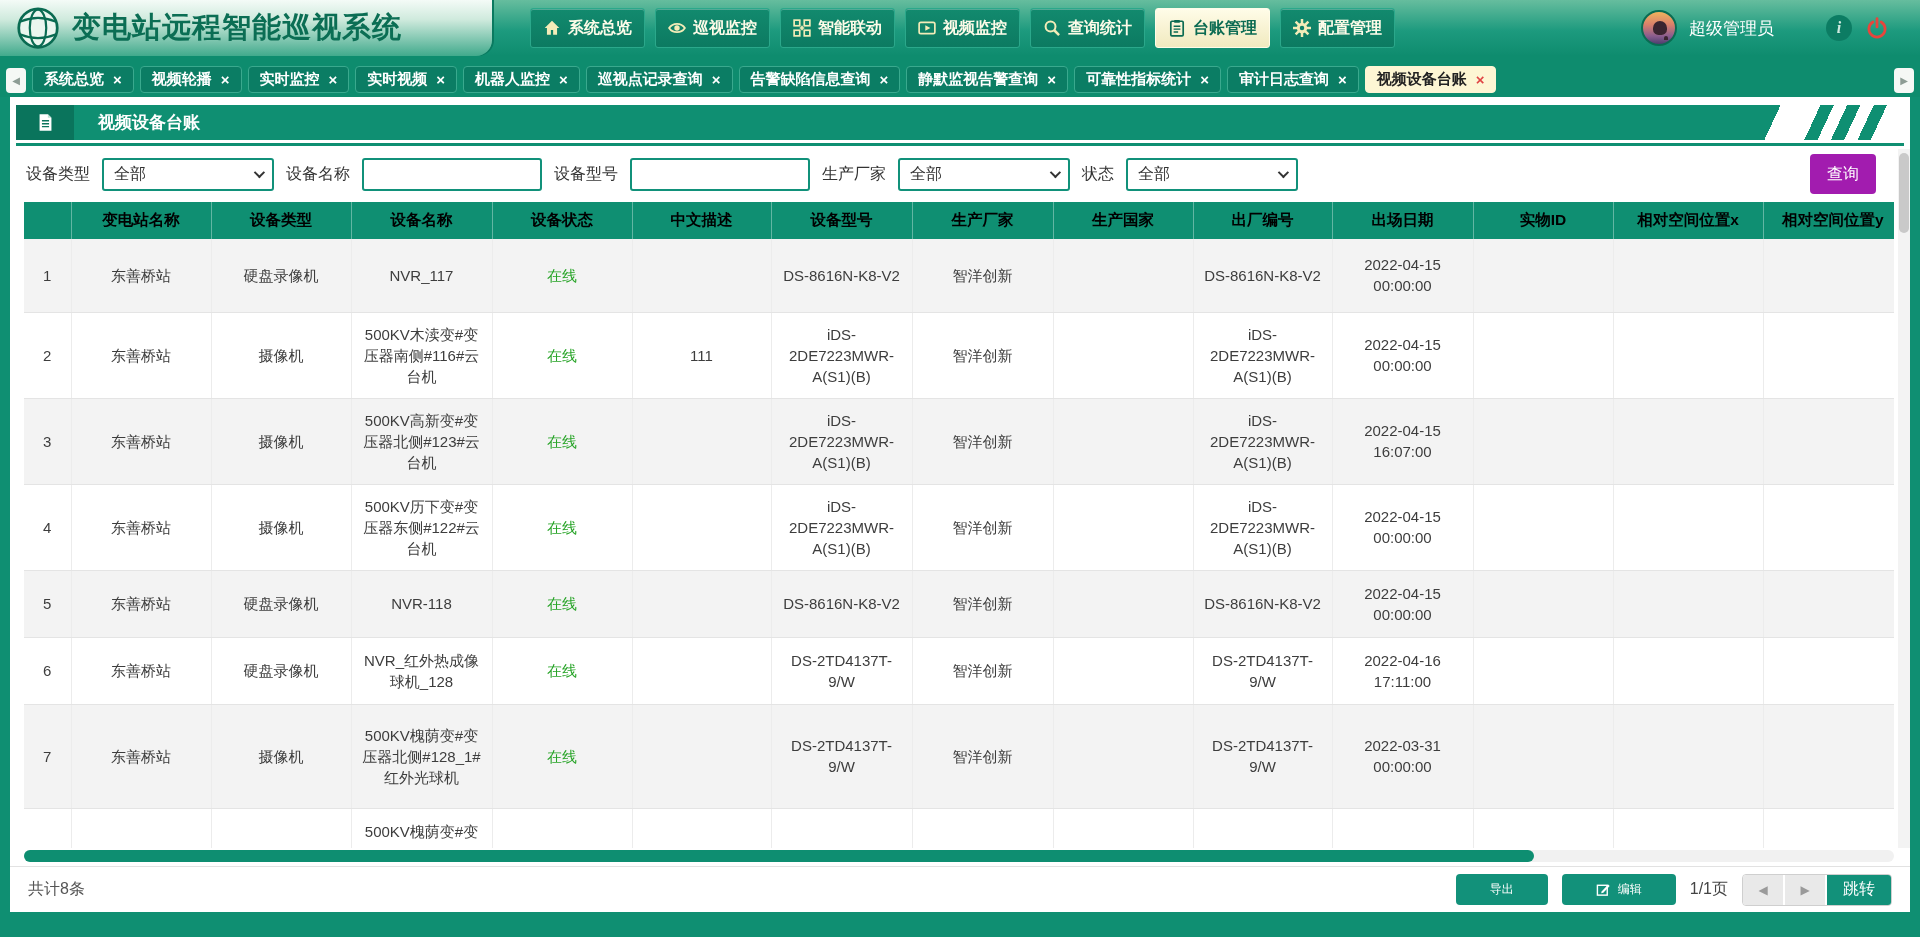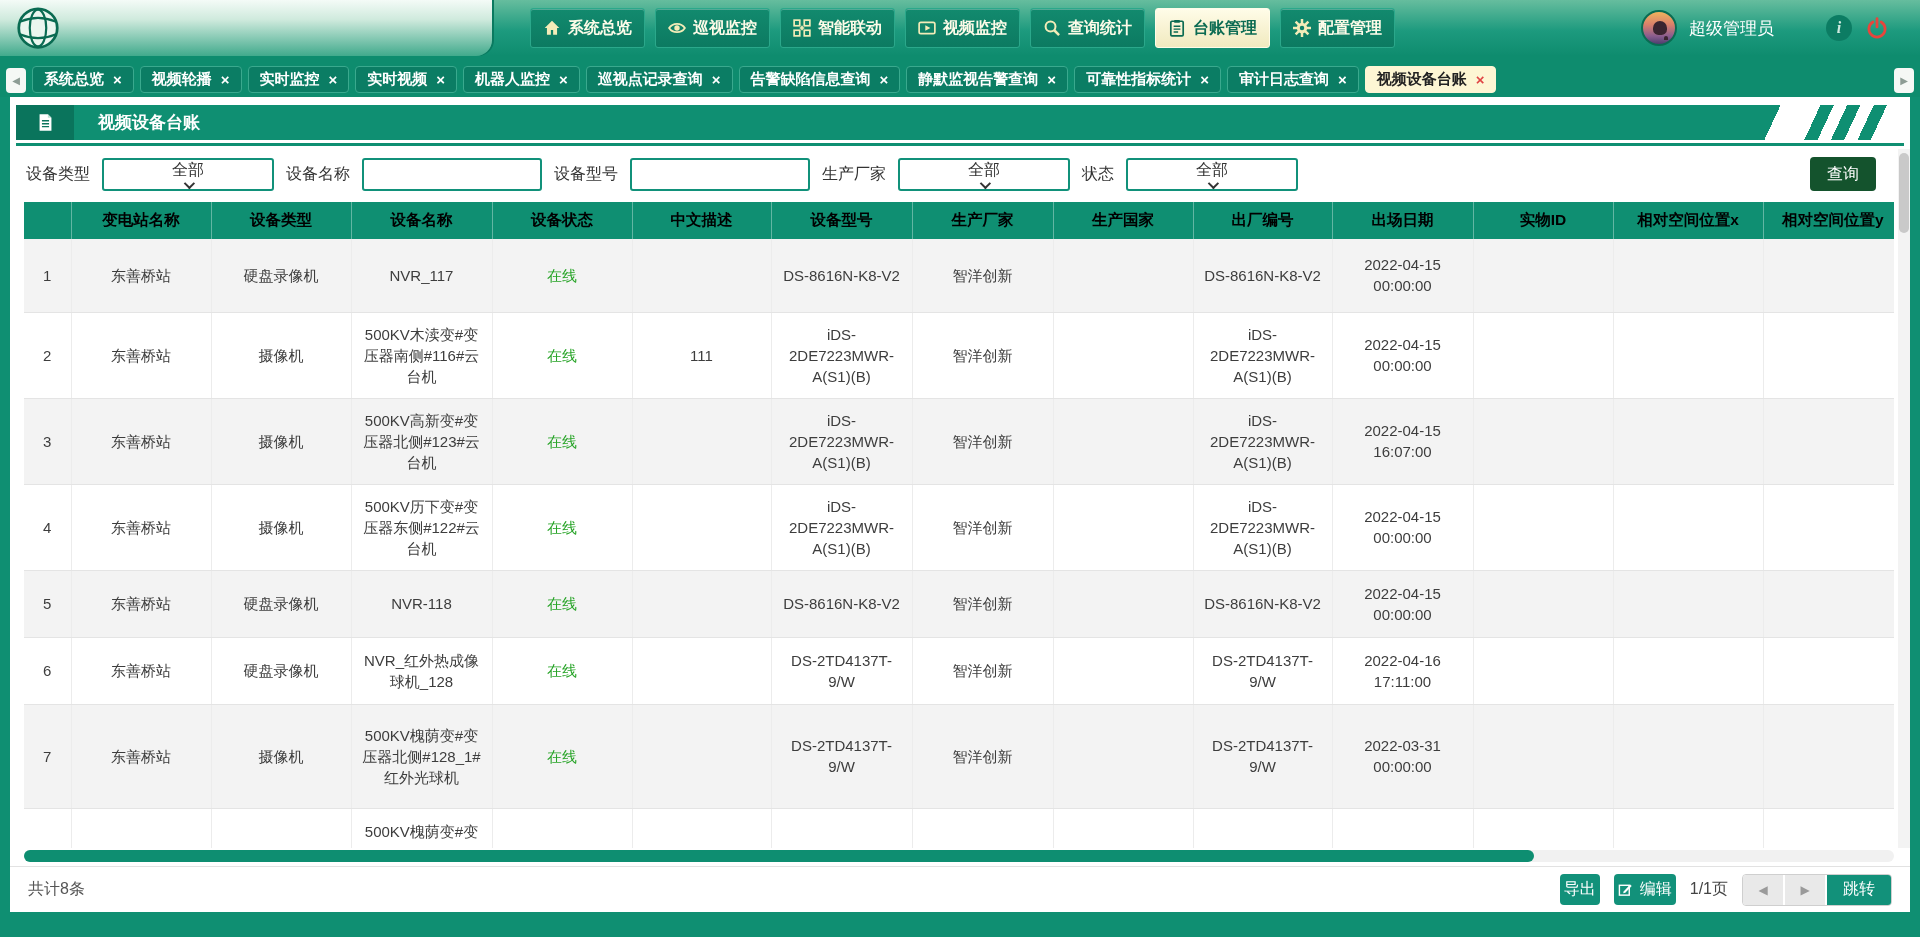--- a/index.html
+++ b/index.html
@@ -57,26 +57,26 @@
   .titlebar-icon-box svg { width:19px; height:19px; }
   .titlebar-label { color:#fff; font-size:17px; font-weight:bold; margin-left:24px; }
   .titlebar-deco { position:absolute; right:0; top:0; bottom:0; width:150px;
     background:linear-gradient(115deg,#0f8f72 0 16%,#fff 16% 40%,#0f8f72 40% 48%,#fff 48% 56%,#0f8f72 56% 64%,#fff 64% 72%,#0f8f72 72% 80%,#fff 80% 100%); }
   .titlebar-underline { height:3px; background:#0f8f72; margin-top:3px; }
 
   
   .filter-bar { height:56px; flex:0 0 auto; display:flex; align-items:center; padding:0 16px; gap:12px; font-size:16px; color:#333; }
   .f-label { white-space:nowrap; }
   .f-select { width:172px; height:33px; border:2px solid #11917a; border-radius:3px; background:#fff;
-    display:flex; align-items:center; justify-content:space-between; padding:0 10px; cursor:pointer;flex-direction:column; }
+    display:flex; align-items:center; justify-content:space-between; padding:0 10px; cursor:pointer; }
   .chev { width:8px; height:8px; border-right:2px solid #333; border-bottom:2px solid #333;
     transform:rotate(45deg) translateY(-2px); }
   .f-input { width:180px; height:33px; border:2px solid #11917a; border-radius:3px; background:#fff;
     font-size:15px; padding:0 8px; outline:none; font-family:inherit; }
-  .search-btn { margin-left:auto; margin-right:18px; min-width:66px; height:34px; background:#14532d; color:#fff;
+  .search-btn { margin-left:auto; margin-right:18px; min-width:66px; height:40px; background:#a21caf; color:#fff;
     border-radius:4px; font-size:16px; display:flex; align-items:center; justify-content:center; cursor:pointer; }
 
   
   .table-area { flex:1 1 auto; overflow:hidden; margin:0 16px 0 14px; }
   table { border-collapse:collapse; table-layout:fixed; width:1878px; }
   thead th { background:#0f8f72; color:#000000; font-size:15.5px; font-weight:bold; height:37px;
     border-right:1px solid rgba(255,255,255,.35); }
   thead th:last-child { border-right:none; }
   tbody td { text-align:center; vertical-align:middle; font-size:15px; color:#3d3d3d; line-height:21px;
     padding:6px 10px; border-bottom:1px solid #e4e4e4; border-right:1px solid #ececec; word-break:break-word; }
@@ -97,21 +97,21 @@
   .hscroll { flex:0 0 auto; height:12px; margin:2px 16px 4px 14px; background:#f1f1f1; border-radius:6px; position:relative; }
   .hscroll-thumb { position:absolute; left:0; top:0; height:12px; width:1510px; background:#0e8e71; border-radius:6px; cursor:pointer; }
   .vscroll { position:absolute; right:0; top:52px; bottom:64px; width:12px; background:#f3f3f3; }
   .vscroll-thumb { position:absolute; left:1px; right:1px; top:4px; height:80px; background:#c9c9c9; border-radius:5px; cursor:pointer; }
 
   
   .footer-bar { flex:0 0 auto; height:46px; border-top:1px solid #e2e2e2; background:#fff;
     display:flex; align-items:center; padding:0 18px; }
   .total-text { color:#555; font-size:16px; }
   .footer-right { margin-left:auto; display:flex; align-items:center; gap:14px; }
-  .btn-green { height:31px; padding:0 4px; background:#12917a; color:#fff; border-radius:4px; font-size:16px;
+  .btn-green { height:31px; padding:0 34px; background:#12917a; color:#fff; border-radius:4px; font-size:12px;
     display:flex; align-items:center; justify-content:center; gap:7px; cursor:pointer; white-space:nowrap; }
   .btn-green svg { width:15px; height:15px; }
   .page-indicator { color:#444; font-size:16px; }
   .pager { display:flex; align-items:stretch; border:1px solid #cfcfcf; border-radius:4px; overflow:hidden; height:32px; background:#fff; }
   .pager-arrow { width:42px; background:#e9e9e9; color:#9a9a9a; display:flex; align-items:center; justify-content:center;
     font-size:12px; cursor:pointer; border-right:2px solid #fff; }
   .pager-jump { background:#12917a; color:#fff; padding:0 16px; display:flex; align-items:center; justify-content:center;
     font-size:16px; cursor:pointer; }
 </style>
 </head>
@@ -119,20 +119,21 @@
 
 <div class="header">
   <div class="brand">
     <span class="logo">
       <svg viewBox="0 0 48 48">
           <circle cx="24" cy="24" r="21" fill="#eaf6ef" stroke="#0a6b52" stroke-width="3"></circle>
           <ellipse cx="24" cy="24" rx="9" ry="20" fill="none" stroke="#0a6b52" stroke-width="2.4"></ellipse>
           <path d="M5 17 Q24 9 43 17 M5 31 Q24 39 43 31" fill="none" stroke="#0a6b52" stroke-width="2.4"></path>
         </svg>
     </span>
+    <span class="brand-title">变电站远程智能巡视系统</span>
   </div>
 
   <div class="top-nav">
       <div class="nav-btn">
         <span class="nav-ic">
           <svg viewBox="0 0 16 16">
             <path d="M8 1.5 14.5 8h-2v6H9V9.8H7V14H3.5V8h-2z" fill="currentColor"></path>
           </svg>
         </span>
         <span>系统总览</span>

